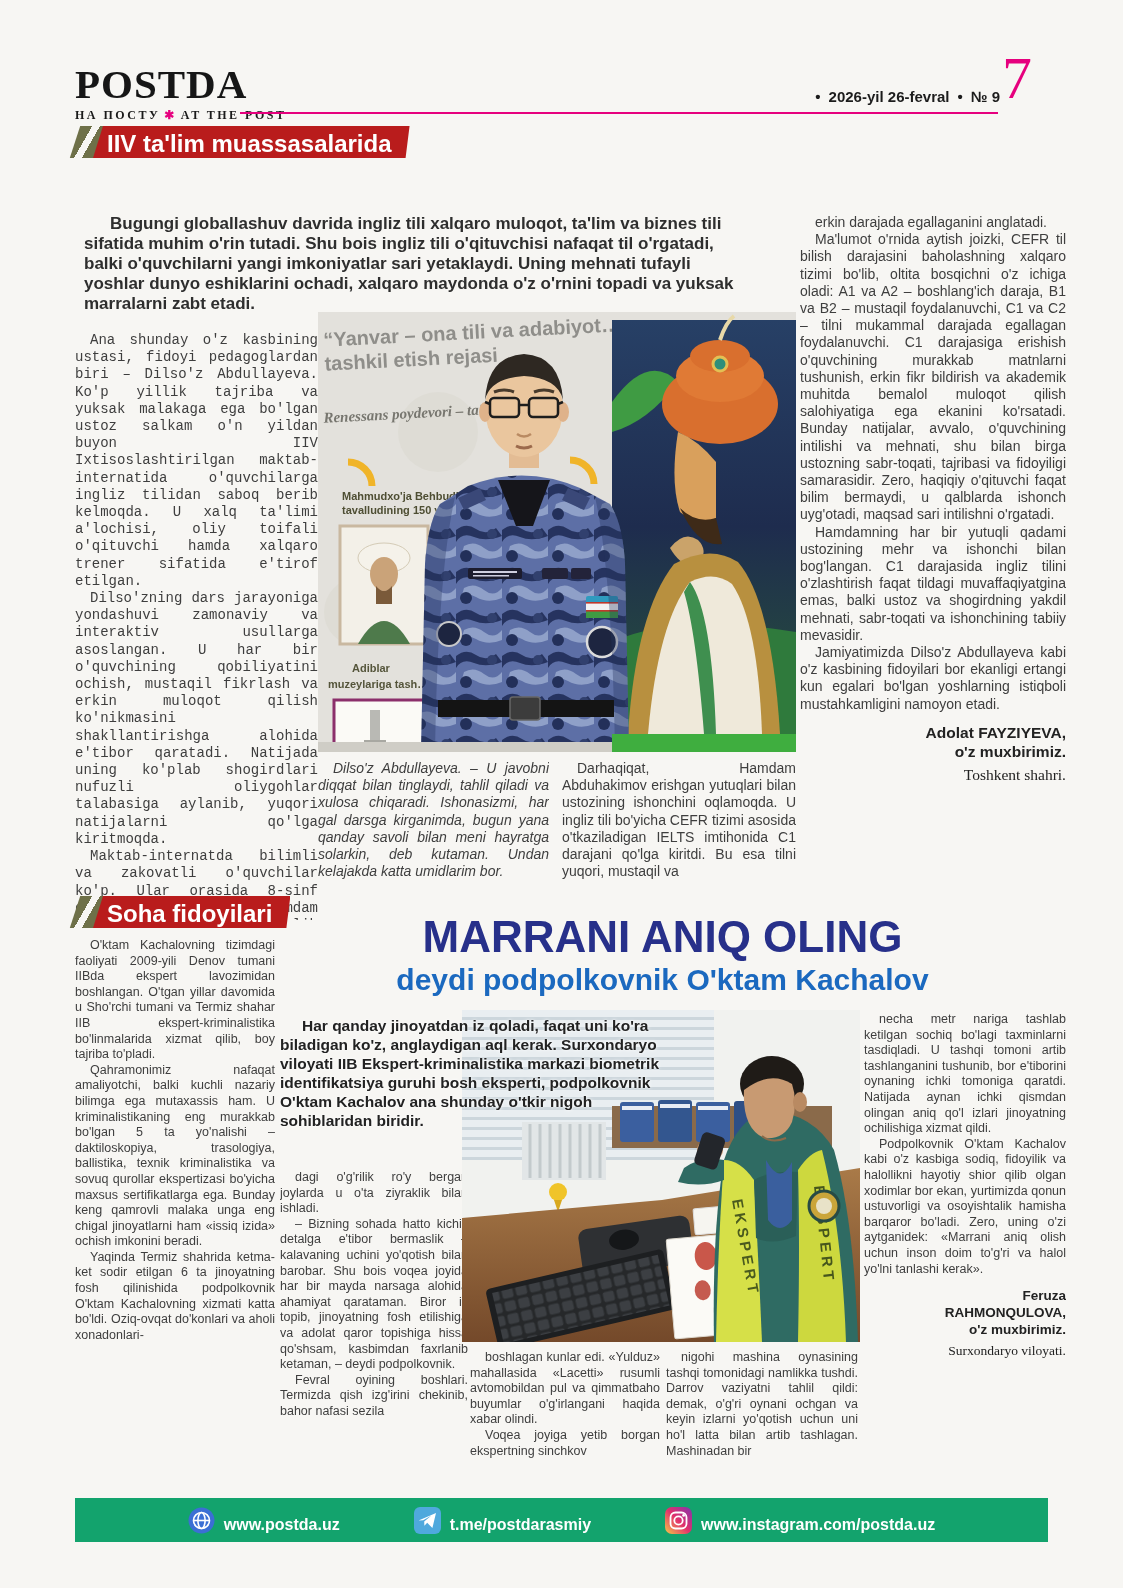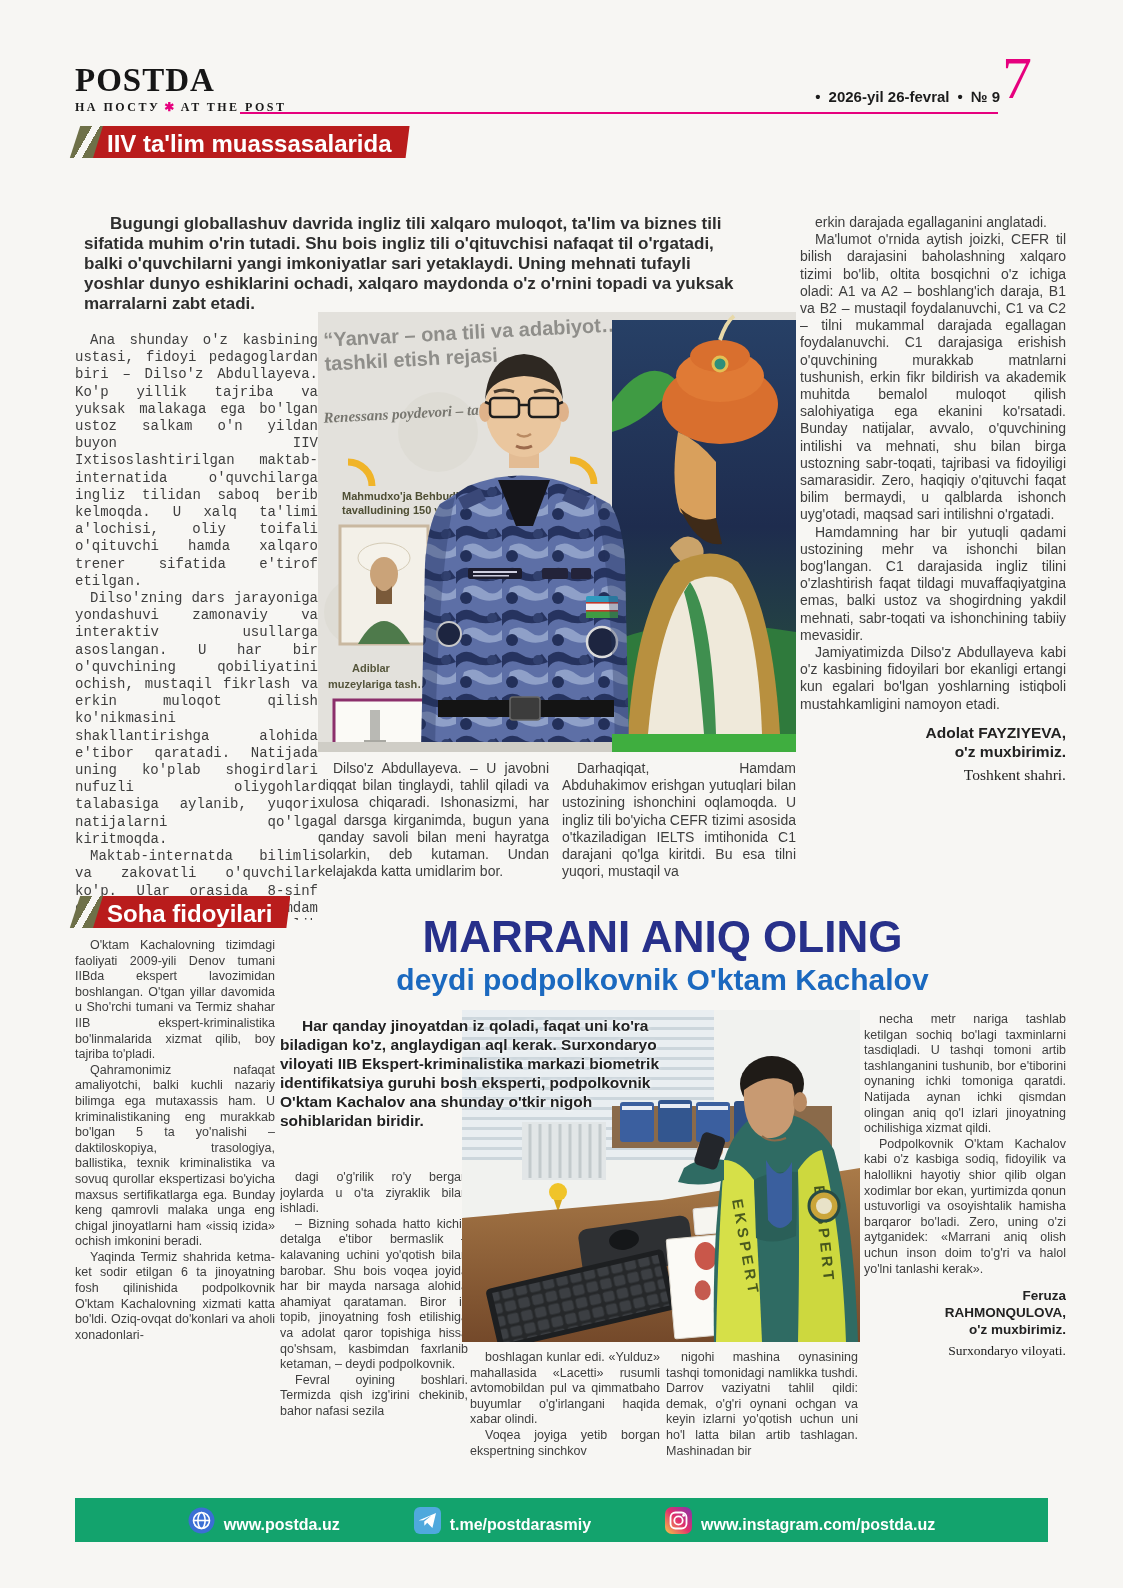--- a/index.html
+++ b/index.html
@@ -1,21 +1,21 @@
 <!DOCTYPE html>
 <html><head>
 <meta charset="utf-8">
 <style>
   * { margin:0; padding:0; box-sizing:border-box; }
   body { background:#e8e8e6; font-family:"Liberation Sans", sans-serif; }
   .page { position:relative; width:1123px; height:1588px; margin:0 auto; background:#f7f6f3; overflow:hidden; }
 
   
   .logo-block { position:absolute; left:75px; top:64px; }
-  .logo { font-family:"Liberation Serif", serif; font-weight:bold; font-size:33px; letter-spacing:1px; color:#161616; line-height:1; }
+  .logo { font-family:"Liberation Serif", serif; font-weight:bold; font-size:41px; letter-spacing:1px; color:#161616; line-height:1; }
   .sublogo { font-family:"Liberation Serif", serif; font-weight:bold; font-size:12px; letter-spacing:2.5px; color:#1a1a1a; margin-top:3px; }
   .sublogo .sep { color:#e6007e; padding:0 4px; }
   .header-line { position:absolute; left:240px; top:112px; width:758px; height:2px; background:#e6007e; }
   .date-block { position:absolute; left:790px; top:88px; width:210px; text-align:right; font-weight:bold; font-size:15px; color:#1c1c1c; }
   .date-block .dot { padding:0 8px; }
   .pagenum { position:absolute; left:1002px; top:48px; font-family:"Liberation Serif", serif; font-size:60px; color:#e6007e; line-height:1; }
 
   
   .tag { position:absolute; display:flex; align-items:stretch; height:32px; }
   .tag-slash { width:24px; background:linear-gradient(104deg, #6e7048 38%, #f7f6f3 38%, #f7f6f3 62%, #6e7048 62%); transform:skewX(-18deg); margin-right:-6px; }
@@ -183,21 +183,21 @@
         <rect x="120" y="388" width="176" height="17" fill="#141414"></rect>
         <rect x="192" y="385" width="30" height="23" rx="3" fill="#3c3c3c" stroke="#666" stroke-width="1.5"></rect>
         <path d="M103 440 L107 252 Q110 210 122 192 L137 185 Q120 260 117 440 Z" fill="#26335f" opacity="0.35"></path>
         <path d="M311 440 L307 252 Q305 212 292 192 L277 185 Q294 260 297 440 Z" fill="#26335f" opacity="0.35"></path>
       </g>
       <rect x="0" y="430" width="294" height="10" fill="#cfcdc6"></rect>
       <rect x="294" y="422" width="184" height="18" fill="#3fae3f"></rect>
     </svg>
   </div>
 
-  <div class="bodycol a1" style="left:318px; top:760px; width:231px; height:142px;">
+  <div class="bodycol a1" style="left:318px; top:760px; width:231px; height:142px;font-style:italic;">
       <p>Dilso'z Abdullayeva. – U javobni diqqat bilan tinglaydi, tahlil qiladi va xulosa chiqaradi. Ishonasizmi, har gal darsga kirganimda, bugun yana qanday savoli bilan meni hayratga solarkin, deb kutaman. Undan kelajakda katta umidlarim bor.</p>
     </div>
   <div class="bodycol a1" style="left:562px; top:760px; width:234px; height:142px;">
       <p>Darhaqiqat, Hamdam Abduhakimov erishgan yutuqlari bilan ustozining ishonchini oqlamoqda. U ingliz tili bo'yicha CEFR tizimi asosida o'tkaziladigan IELTS imtihonida C1 darajani qo'lga kiritdi. Bu esa tilni yuqori, mustaqil va</p>
     </div>
 
   <div class="bodycol a1" style="left:800px; top:214px; width:266px; height:694px;">
     <div>
         <p>erkin darajada egallaganini anglatadi.</p>
         <p>Ma'lumot o'rnida aytish joizki, CEFR til bilish darajasini baholashning xalqaro tizimi bo'lib, oltita bosqichni o'z ichiga oladi: A1 va A2 – boshlang'ich daraja, B1 va B2 – mustaqil foydalanuvchi, C1 va C2 – tilni mukammal darajada egallagan foydalanuvchi. C1 darajasiga erishish o'quvchining murakkab matnlarni tushunish, erkin fikr bildirish va akademik muhitda bemalol muloqot qilish salohiyatiga ega ekanini ko'rsatadi. Bunday natijalar, avvalo, o'quvchining intilishi va mehnati, shu bilan birga ustozning sabr-toqati, tajribasi va fidoyiligi samarasidir. Zero, haqiqiy o'qituvchi faqat bilim bermaydi, u qalblarda ishonch uyg'otadi, maqsad sari intilishni o'rgatadi.</p>

